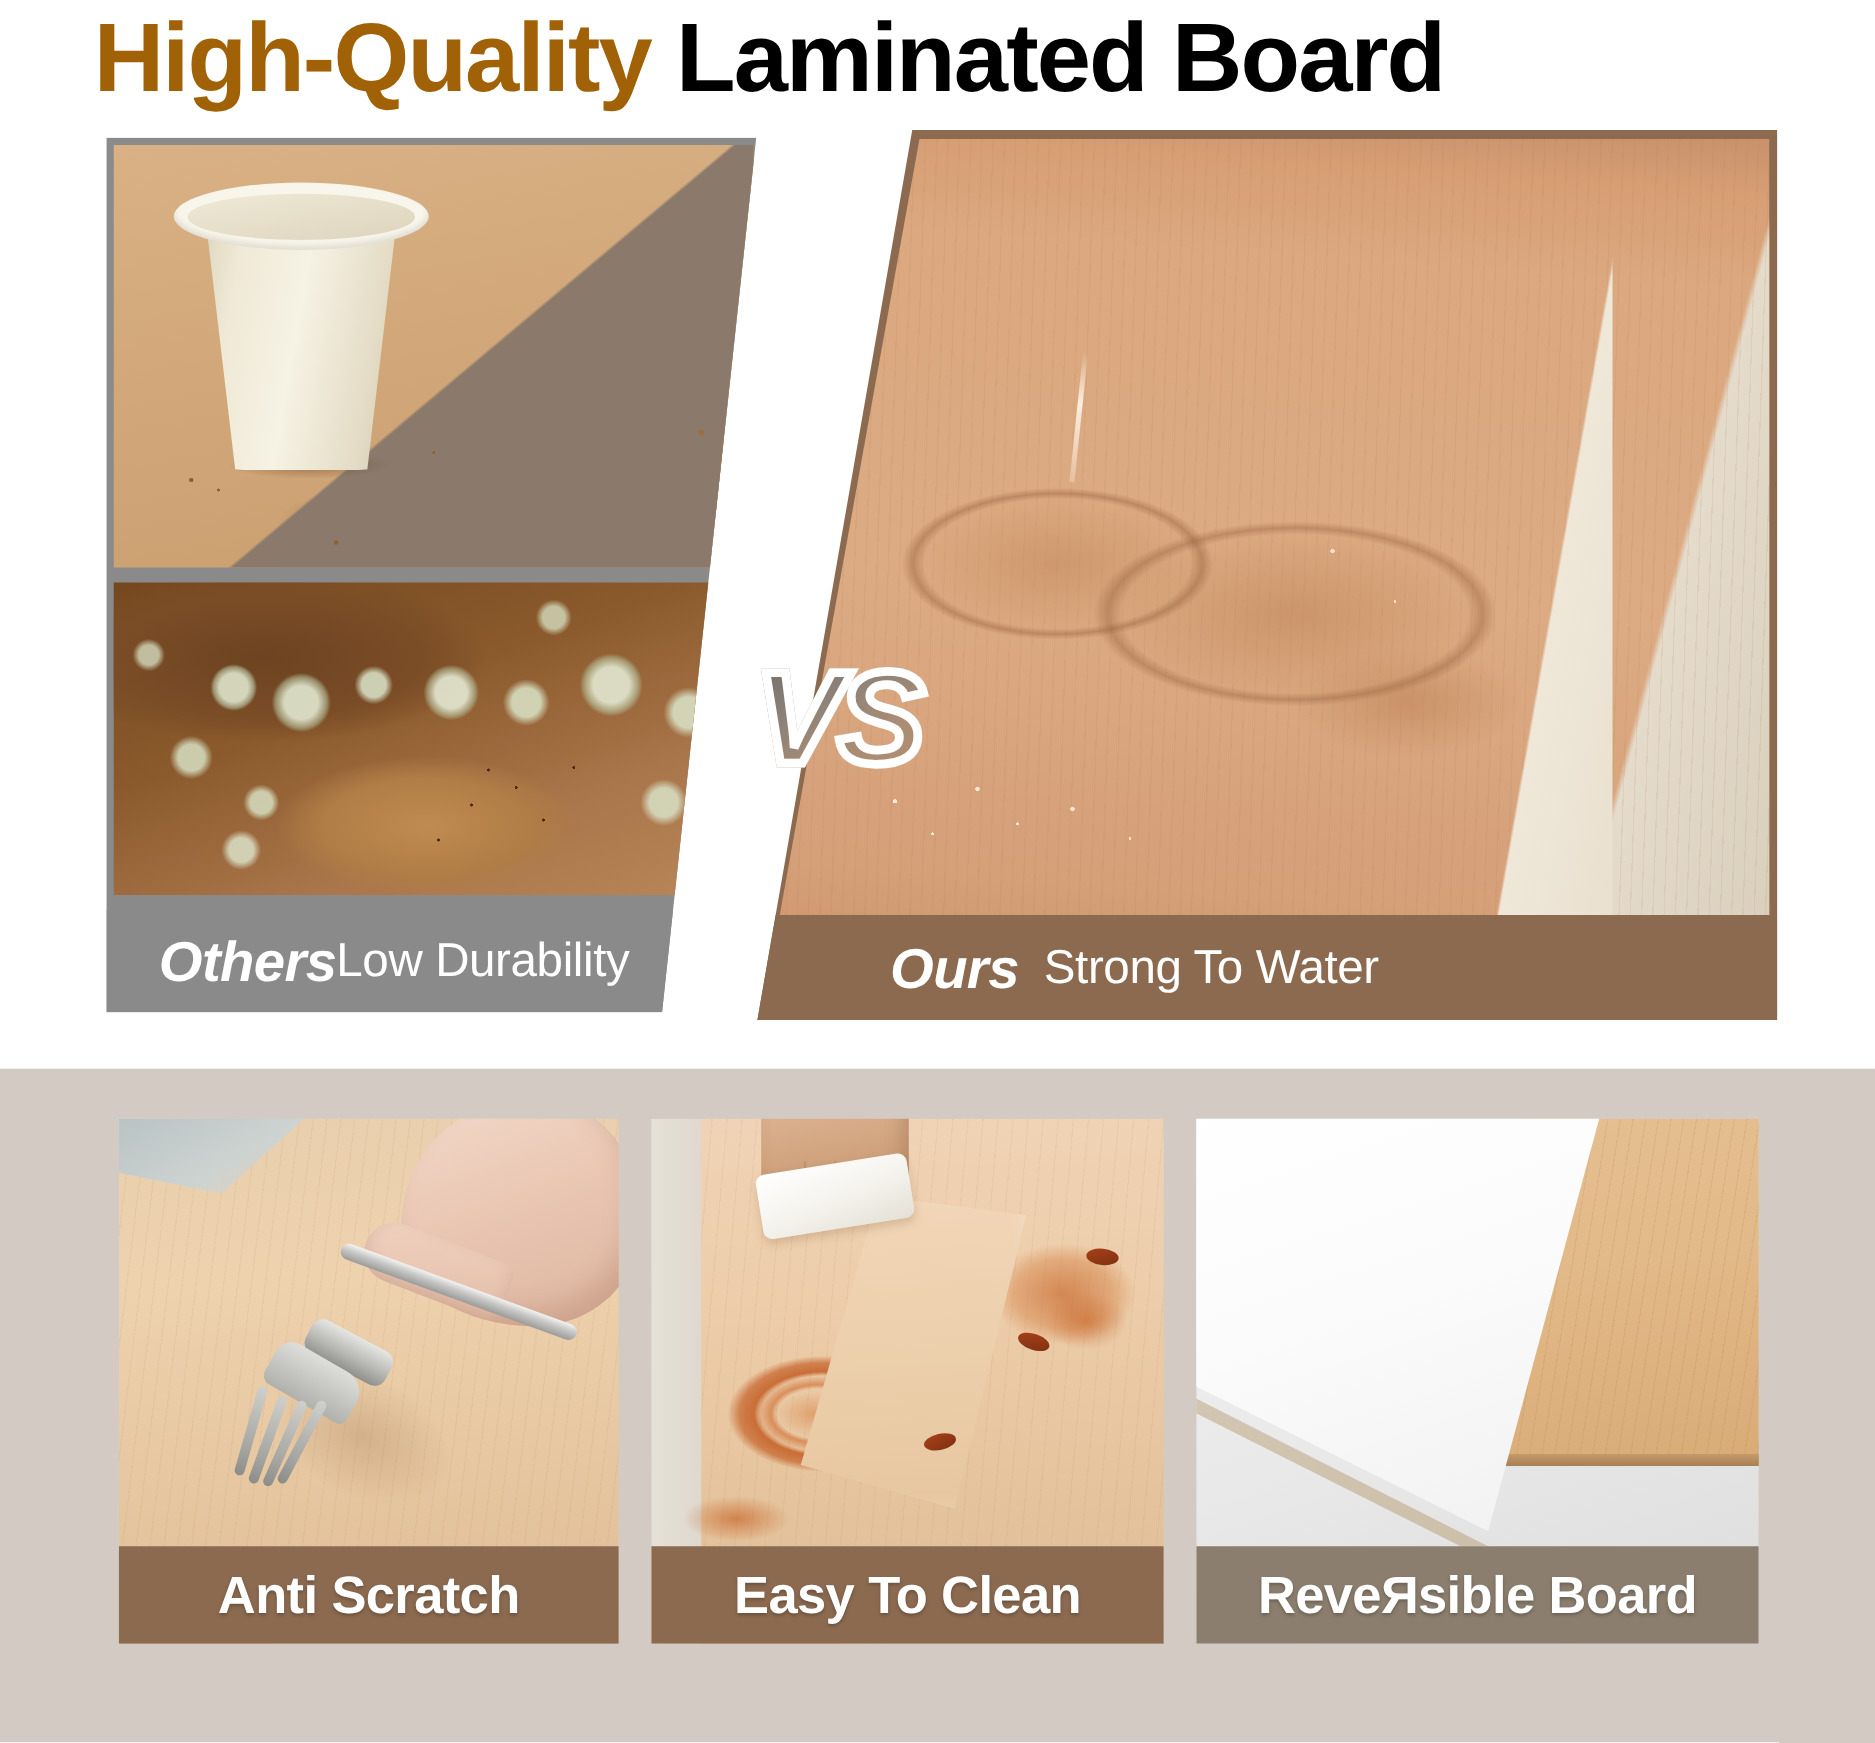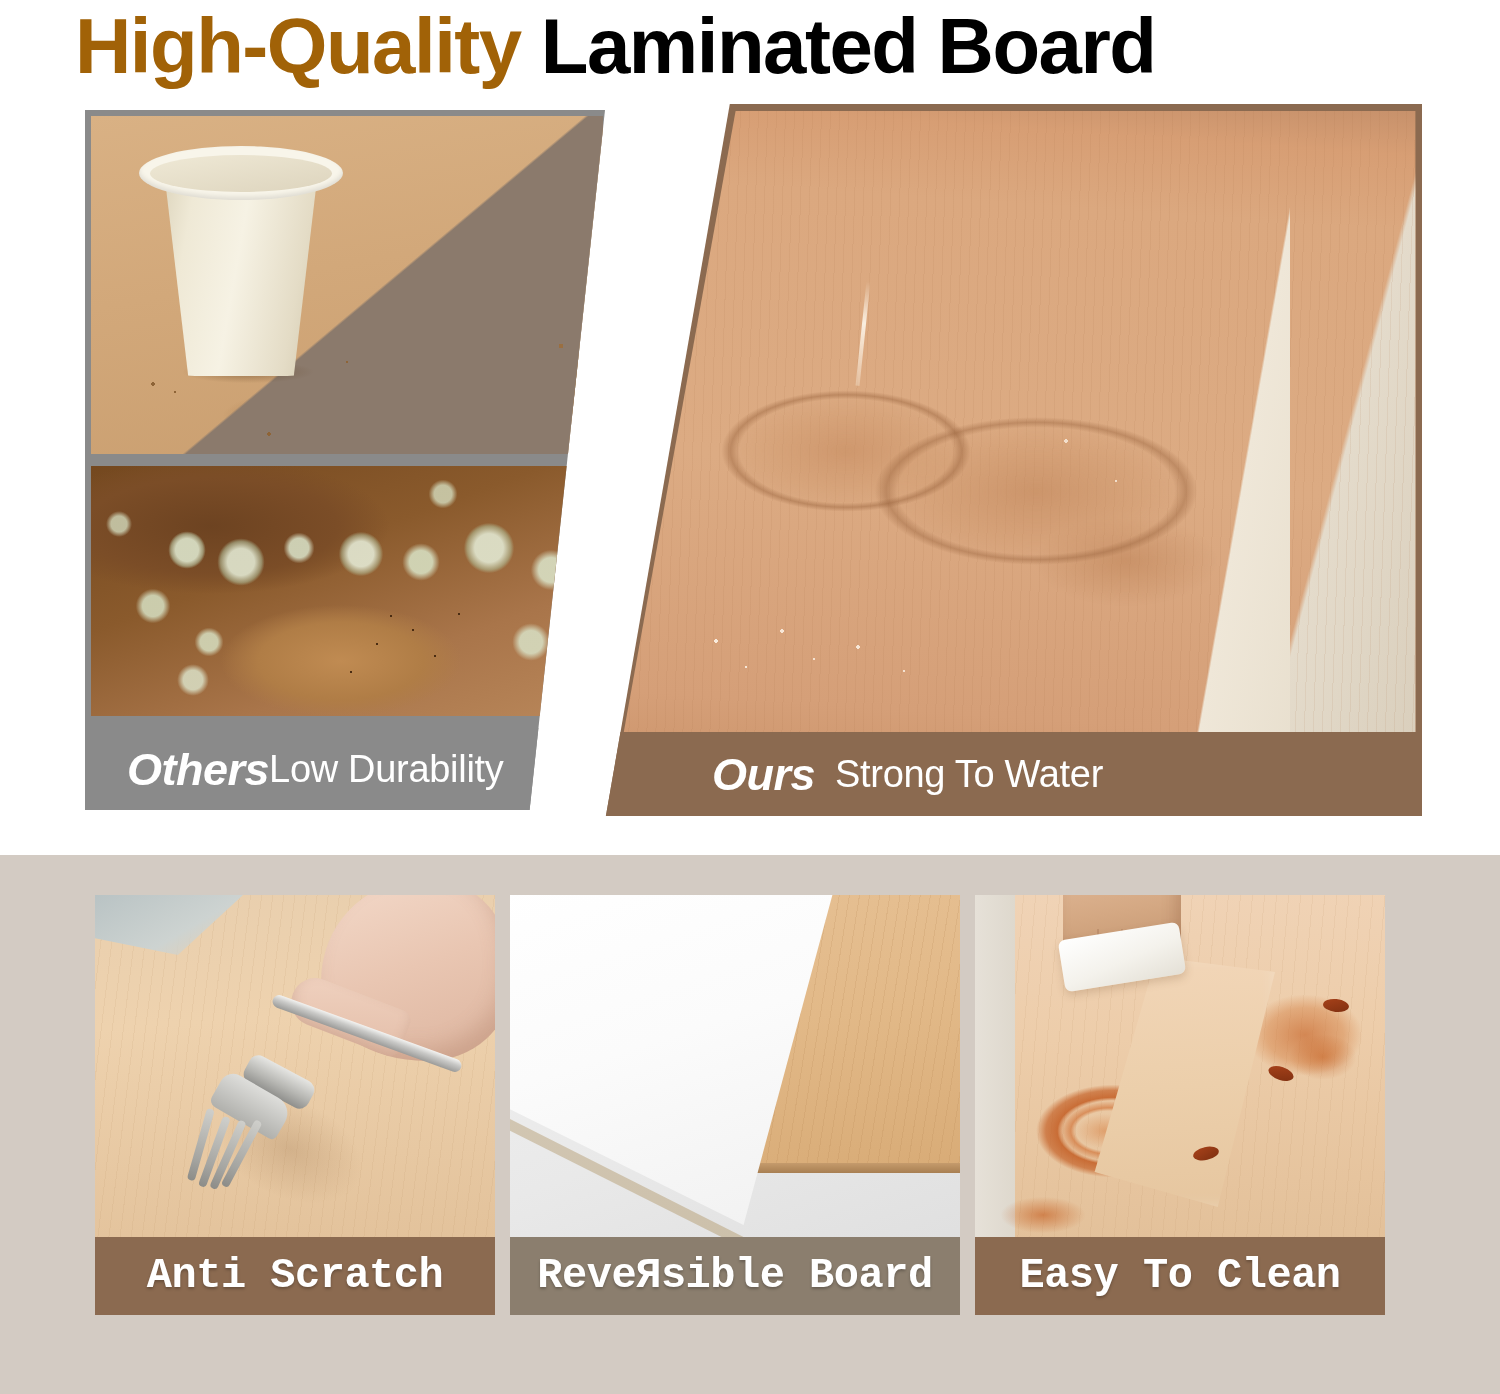--- a/index.html
+++ b/index.html
@@ -207,21 +207,21 @@
   }
 
   
   .features {
     position:absolute; left:0; top:855px; width:1500px; height:539px;
     background:#d3cbc3;
   }
   .feat-row {
     position:absolute; left:95px; top:40px;
     width:1320px; height:364px;
-    display:flex; gap:15px;font-family:Liberation Mono, monospace;
+    display:flex; gap:26px;
   }
   .feat-card { position:relative; height:420px; overflow:hidden; }
   .feat-card.c1 { width:400px; }
   .feat-card.c2 { width:450px; }
   .feat-card.c3 { width:410px; }
   .feat-photo { position:absolute; left:0; top:0; width:100%; height:100%; }
 
   
   .ph-fork {
     background:
@@ -421,20 +421,21 @@
       <div class="puddle-edge"></div>
       <div class="drip"></div>
       <div class="beads"></div>
     </div>
     <div class="ours-label">
       <span class="lbl-strong">Ours</span>
       <span class="lbl-sub">Strong To Water</span>
     </div>
   </div>
 
+  <div class="vs-badge">VS</div>
 </div>
 
 <div class="features">
   <div class="feat-row">
 
     <div class="feat-card c1">
       <div class="feat-photo ph-fork">
         <div class="fork-shadow"></div>
         <div class="hand1"></div>
         <div class="finger1"></div>
@@ -444,44 +445,44 @@
         <div class="tine t1"></div>
         <div class="tine t2"></div>
         <div class="tine t3"></div>
         <div class="tine t4"></div>
       </div>
       <div class="feat-label">
         <span>Anti Scratch</span>
       </div>
     </div>
 
-    <div class="feat-card c2">
-      <div class="feat-photo ph-rev">
-        <div class="rev-wood"></div>
-        <div class="rev-wood-edge"></div>
-        <div class="rev-white"></div>
-        <div class="rev-white-edge"></div>
-      </div>
-      <div class="feat-label gray">
-        <span>ReveЯsible Board</span>
-      </div>
-    </div>
-
     <div class="feat-card c3">
       <div class="feat-photo ph-wipe">
         <div class="wipe-left"></div>
         <div class="sauce-blob"></div>
         <div class="sauce-blob2"></div>
         <div class="sauce-tail"></div>
         <div class="wipe-path"></div>
         <div class="sauce-bit b1"></div>
         <div class="sauce-bit b2"></div>
         <div class="sauce-bit b3"></div>
         <div class="hand3"></div>
         <div class="cloth"></div>
       </div>
       <div class="feat-label">
         <span>Easy To Clean</span>
       </div>
     </div>
 
+    <div class="feat-card c2">
+      <div class="feat-photo ph-rev">
+        <div class="rev-wood"></div>
+        <div class="rev-wood-edge"></div>
+        <div class="rev-white"></div>
+        <div class="rev-white-edge"></div>
+      </div>
+      <div class="feat-label gray">
+        <span>ReveЯsible Board</span>
+      </div>
+    </div>
+
   </div>
 </div>
 
 </body></html>

